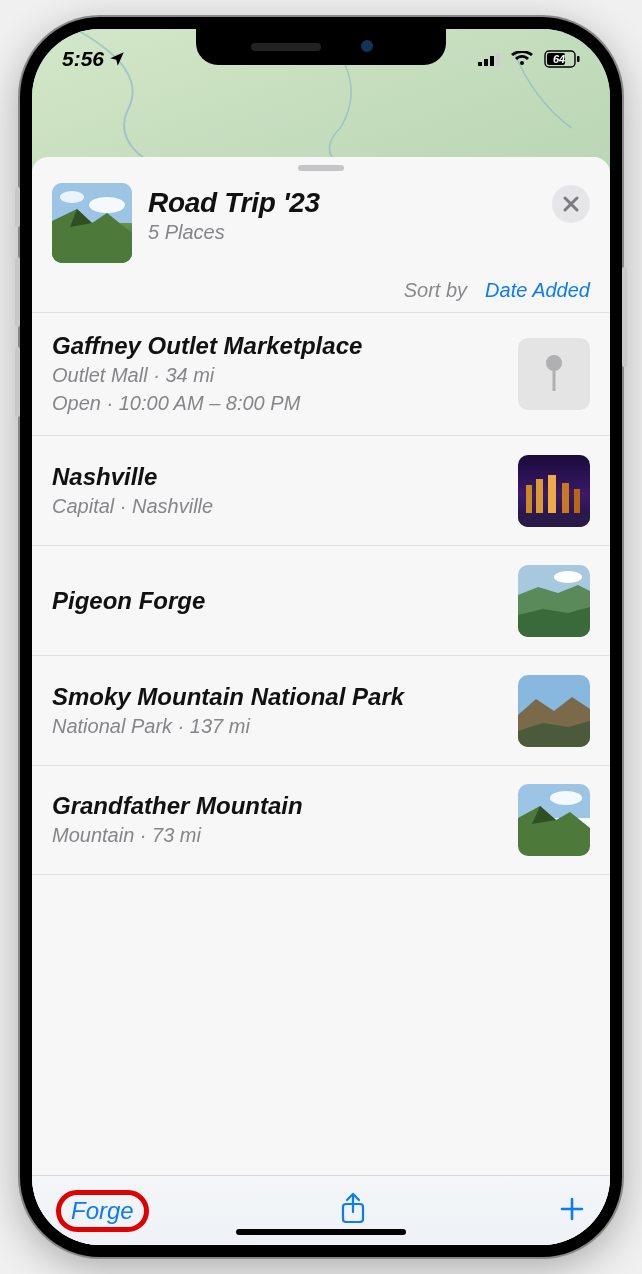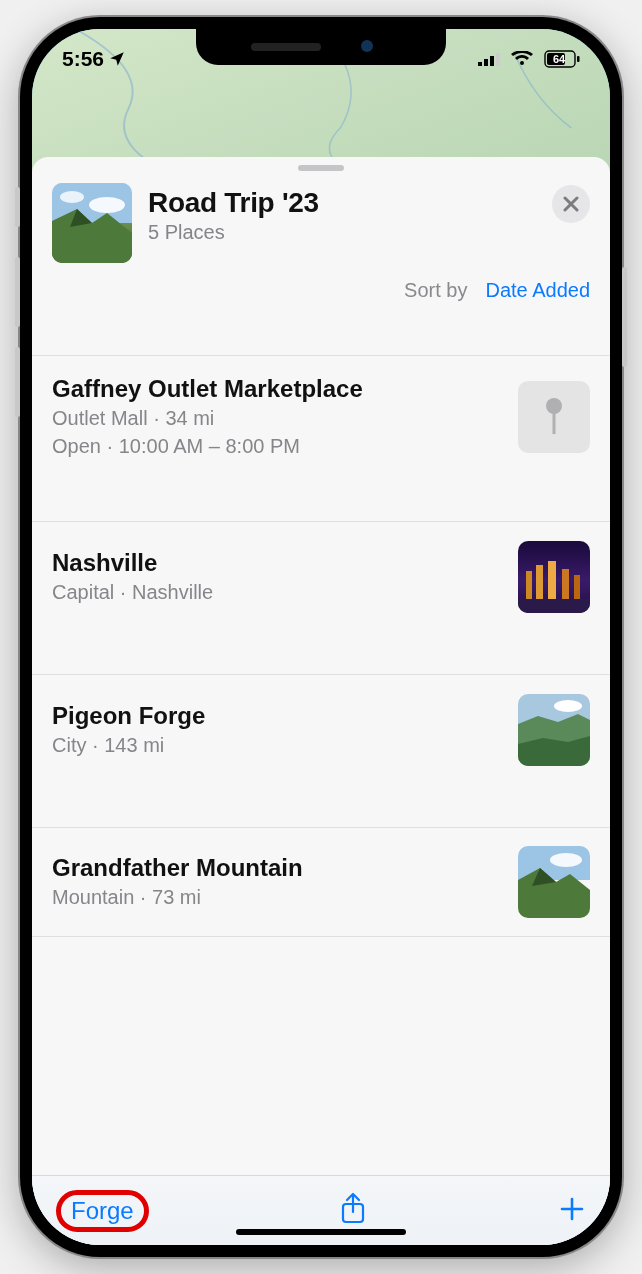--- a/index.html
+++ b/index.html
@@ -25,20 +25,21 @@
   .side-btn.l2 { left:-5px; top:240px; width:5px; height:70px; }
   .side-btn.l3 { left:-5px; top:330px; width:5px; height:70px; }
   .side-btn.r1 { right:-5px; top:250px; width:5px; height:100px; }
   .screen {
     width: 100%;
     height: 100%;
     background: #7dd3fc;
     border-radius: 68px;
     overflow: hidden;
     position: relative;
+    font-style: italic;
   }
   .notch {
     position: absolute;
     top: 0; left: 50%; transform: translateX(-50%);
     width: 250px; height: 36px;
     background:#000;
     border-bottom-left-radius: 22px;
     border-bottom-right-radius: 22px;
     z-index: 50;
   }
@@ -100,21 +101,20 @@
   }
   .sort-label { color:#8a8a8e; }
   .sort-value { color:#0a7aff;margin-left:18px; }
   .list { flex:1; }
   .row {
     display:flex; align-items:center;
     padding: 18px 20px;
     border-top:1px solid #e0e0e3;
     gap:22px;
     min-height: 110px;
-    margin-top: 43px;
   }
   .row:last-child { border-bottom:1px solid #e0e0e3; }
   .row-text { flex:1; }
   .row-title { font-size:24px; font-weight:700; color:#111; line-height:1.25; }
   .row-sub { font-size:20px; color:#86868a; margin-top:1px; line-height:1.35; }
   .row-thumb {
     width:72px; height:72px; border-radius:10px; flex-shrink:0;
     position:relative; overflow:hidden;
   }
   .pin-tile { background:#e4e4e4; display:flex; align-items:center; justify-content:center; }
@@ -248,32 +248,44 @@
                 <rect x="44" y="28" width="7" height="32" fill="#cc7722"></rect>
                 <rect x="56" y="34" width="6" height="26" fill="#bb6611"></rect>
                 <rect y="58" width="72" height="14" fill="#2a1a4a"></rect>
               </svg>
           </div>
         </div>
 
         <div class="row">
           <div class="row-text">
             <div class="row-title">Pigeon Forge</div>
-            <div class="row-sub"><span>City</span> · <span>143 mi</span></div>
           </div>
           <div class="row-thumb">
             <svg width="72" height="72" viewBox="0 0 72 72">
                 <rect width="72" height="30" fill="#a8c8e0"></rect>
                 <ellipse cx="50" cy="12" rx="14" ry="6" fill="#fff"></ellipse>
                 <polygon points="0,30 20,22 40,28 60,20 72,26 72,72 0,72" fill="#5a8a5a"></polygon>
                 <polygon points="0,50 25,44 50,48 72,42 72,72 0,72" fill="#3a6a3a"></polygon>
               </svg>
           </div>
         </div>
 
+        <div class="row">
+          <div class="row-text">
+            <div class="row-title">Smoky Mountain National Park</div>
+            <div class="row-sub"><span>National Park</span> · <span>137 mi</span></div>
+          </div>
+          <div class="row-thumb">
+            <svg width="72" height="72" viewBox="0 0 72 72">
+                <rect width="72" height="40" fill="#88b8e0"></rect>
+                <polygon points="0,40 18,24 36,36 54,22 72,34 72,72 0,72" fill="#7a6a4a"></polygon>
+                <polygon points="0,56 25,48 50,52 72,46 72,72 0,72" fill="#4a5a3a"></polygon>
+              </svg>
+          </div>
+        </div>
 
         <div class="row">
           <div class="row-text">
             <div class="row-title">Grandfather Mountain</div>
             <div class="row-sub"><span>Mountain</span> · <span>73 mi</span></div>
           </div>
           <div class="row-thumb">
             <svg width="72" height="72" viewBox="0 0 72 72">
                 <rect width="72" height="34" fill="#9cc4e4"></rect>
                 <ellipse cx="48" cy="14" rx="16" ry="7" fill="#fff" opacity="0.9"></ellipse>

